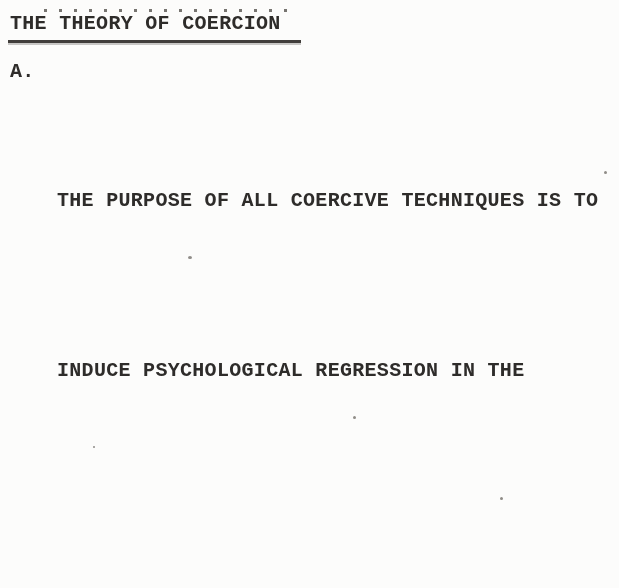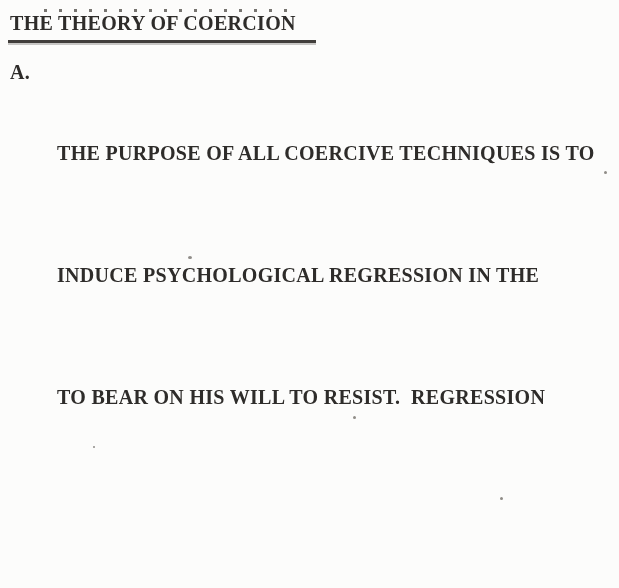--- a/index.html
+++ b/index.html
@@ -2,21 +2,21 @@
 <html><head>
 <meta charset="utf-8">
 <style>
   html, body { margin: 0; padding: 0; background: #ffffff; }
   .page {
     position: relative;
     width: 619px;
     height: 588px;
     overflow: hidden;
     background: #fcfcfb;
-    font-family: Liberation Serif, serif;
+    font-family: Liberation Mono, monospace;
     font-weight: 700;
     color: #2e2c2a;
     -webkit-font-smoothing: antialiased;
   }
   .heading {
     position: absolute;
     left: 8px;
     top: 12px;
     font-size: 20px;
     letter-spacing: 0.3px;
@@ -45,21 +45,21 @@
   }
   .body-text {
     position: absolute;
     left: 57px;
     top: 52px;
     font-size: 20px;
     letter-spacing: 0.3px;
     line-height: 40.6px;
     white-space: pre;
   }
-  .body-line { height: 40.6px; }
+  .body-line { height: 40.6px; margin-top: 48px; }
   .speck {
     position: absolute;
     width: 3px;
     height: 3px;
     border-radius: 50%;
     background: #55504a;
     opacity: 0.65;
   }
   .speck.s1 { left: 604px; top: 171px; }
   .speck.s2 { left: 188px; top: 256px; width: 4px; }
@@ -74,21 +74,20 @@
 
   <div class="overline-dots"></div>
 
   <div class="heading">THE THEORY OF COERCION</div>
 
   <div class="section-marker">A.</div>
 
   <div class="body-text">
     <div class="body-line">THE PURPOSE OF ALL COERCIVE TECHNIQUES IS TO</div>
     <div class="body-line">INDUCE PSYCHOLOGICAL REGRESSION IN THE</div>
-    <div class="body-line">TO BEAR ON HIS WILL TO RESIST.  REGRESSION</div>
     
     
     
     
     
     
     
     
     
   </div>

